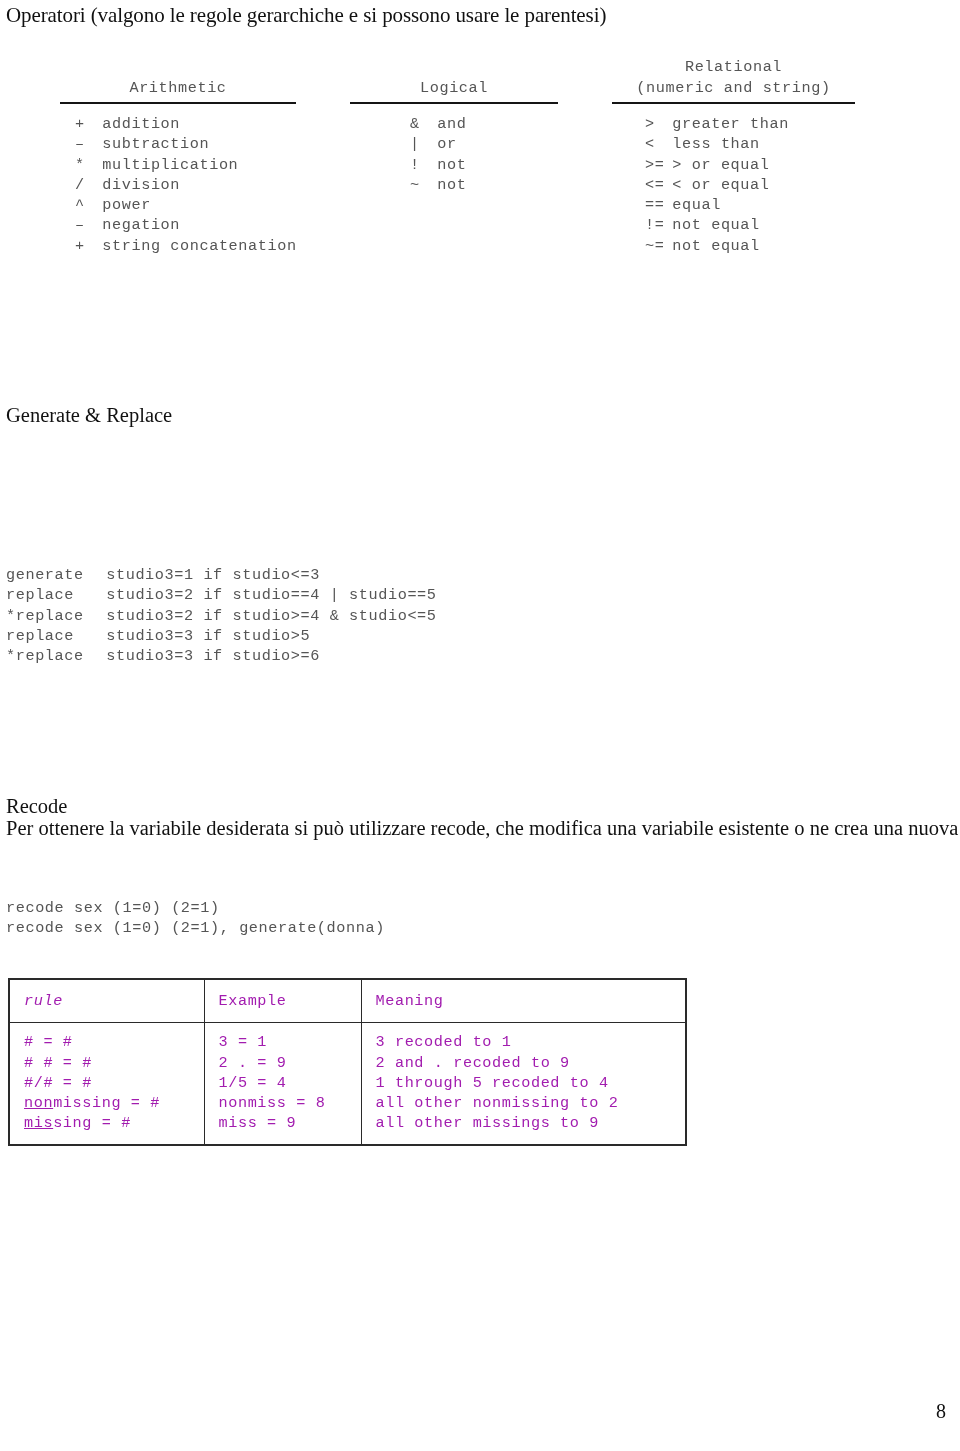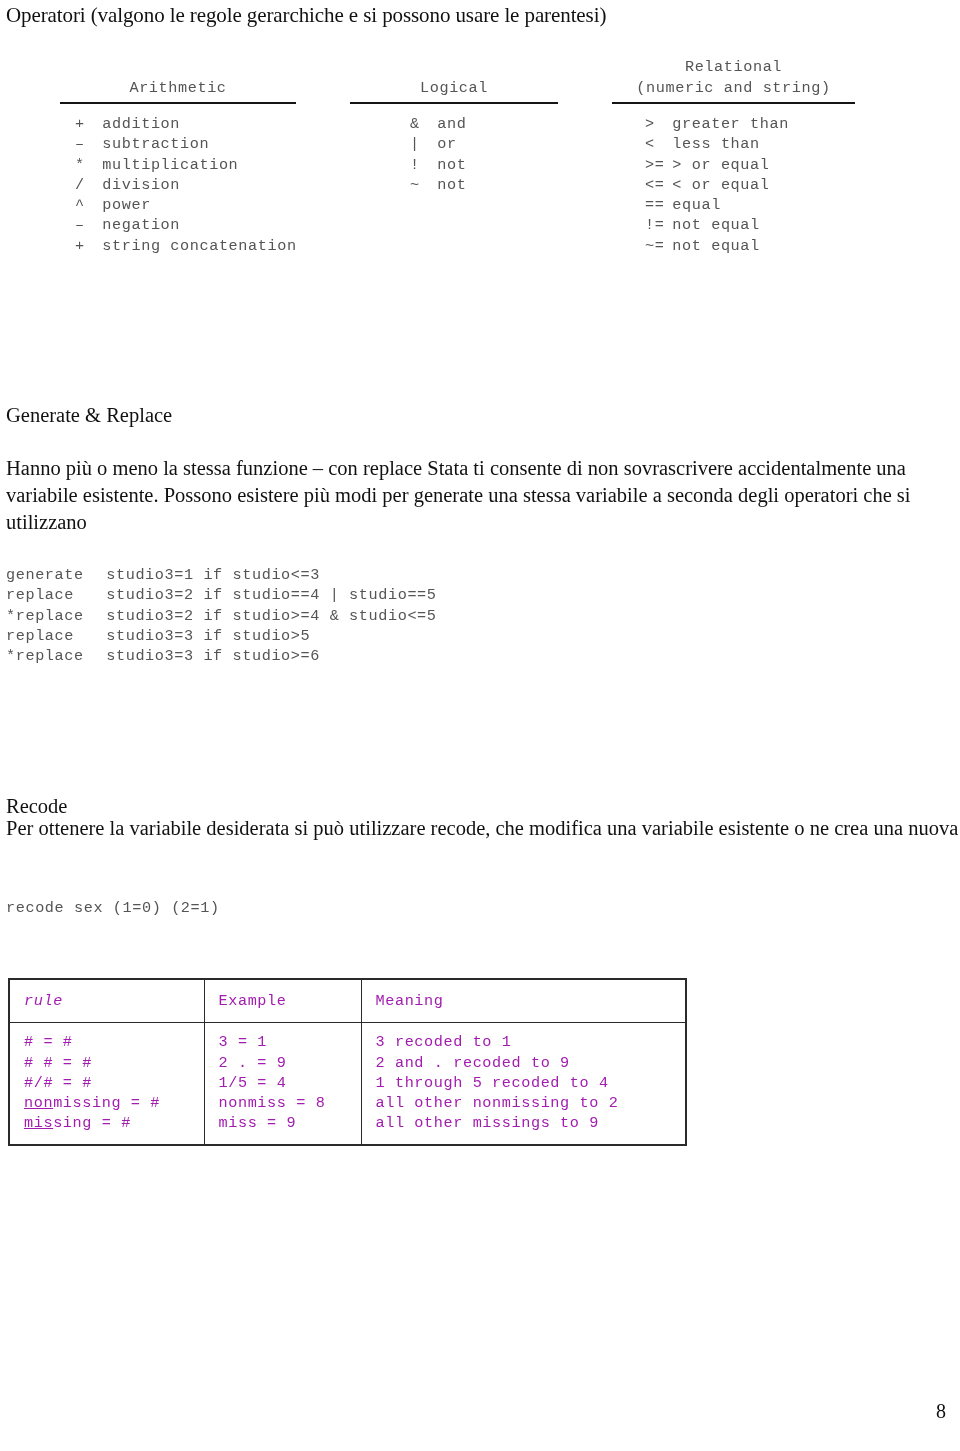--- a/index.html
+++ b/index.html
@@ -196,29 +196,28 @@
     <div class="op-col-body mono" style="left:75px; top:62px;"><span class="op-row"><span class="op-sym">+</span><span>addition</span></span><span class="op-row"><span class="op-sym">–</span><span>subtraction</span></span><span class="op-row"><span class="op-sym">*</span><span>multiplication</span></span><span class="op-row"><span class="op-sym">/</span><span>division</span></span><span class="op-row"><span class="op-sym">^</span><span>power</span></span><span class="op-row"><span class="op-sym">–</span><span>negation</span></span><span class="op-row"><span class="op-sym">+</span><span>string concatenation</span></span></div>
 
     <div class="op-col-body mono" style="left:410px; top:62px;"><span class="op-row"><span class="op-sym">&amp;</span><span>and</span></span><span class="op-row"><span class="op-sym">|</span><span>or</span></span><span class="op-row"><span class="op-sym">!</span><span>not</span></span><span class="op-row"><span class="op-sym">~</span><span>not</span></span></div>
 
     <div class="op-col-body mono" style="left:645px; top:62px;"><span class="op-row"><span class="op-sym">&gt;</span><span>greater than</span></span><span class="op-row"><span class="op-sym">&lt;</span><span>less than</span></span><span class="op-row"><span class="op-sym">&gt;=</span><span>&gt; or equal</span></span><span class="op-row"><span class="op-sym">&lt;=</span><span>&lt; or equal</span></span><span class="op-row"><span class="op-sym">==</span><span>equal</span></span><span class="op-row"><span class="op-sym">!=</span><span>not equal</span></span><span class="op-row"><span class="op-sym">~=</span><span>not equal</span></span></div>
 
   </div>
 
   <div id="gen-replace-heading" class="heading">Generate &amp; Replace</div>
 
-  <div id="gen-replace-para" class="prose">Hanno più o meno la stessa funzione – con replace  Stata ti consente di non sovrascrivere accidentalmente una variabile esistente. Possono esistere più modi per generate una stessa variabile a seconda degli operatori che si utilizzano</div>
 
   <div id="gen-replace-code" class="mono"><span class="op-row"><span class="code-cmd">generate</span><span>studio3=1 if studio&lt;=3</span></span><span class="op-row"><span class="code-cmd">replace</span><span>studio3=2 if studio==4 | studio==5</span></span><span class="op-row"><span class="code-cmd">*replace</span><span>studio3=2 if studio&gt;=4 &amp; studio&lt;=5</span></span><span class="op-row"><span class="code-cmd">replace</span><span>studio3=3 if studio&gt;5</span></span><span class="op-row"><span class="code-cmd">*replace</span><span>studio3=3 if studio&gt;=6</span></span></div>
 
   <div id="recode-heading" class="heading">Recode</div>
 
   <div id="recode-para" class="prose">Per ottenere la variabile desiderata si può utilizzare recode, che modifica una variabile esistente o ne crea una nuova</div>
 
-  <div id="recode-code" class="mono"><span class="op-row">recode sex (1=0) (2=1)</span></div>
+  <div id="recode-code" class="mono"><span class="op-row">recode sex (1=0) (2=1)</span><span class="op-row">recode sex (1=0) (2=1), generate(donna)</span></div>
 
   <table id="rules-table">
     <colgroup>
       <col style="width:195px;">
       <col style="width:157px;">
       <col style="width:325px;">
     </colgroup>
     <thead>
       <tr>
         <td class="head-cell">

